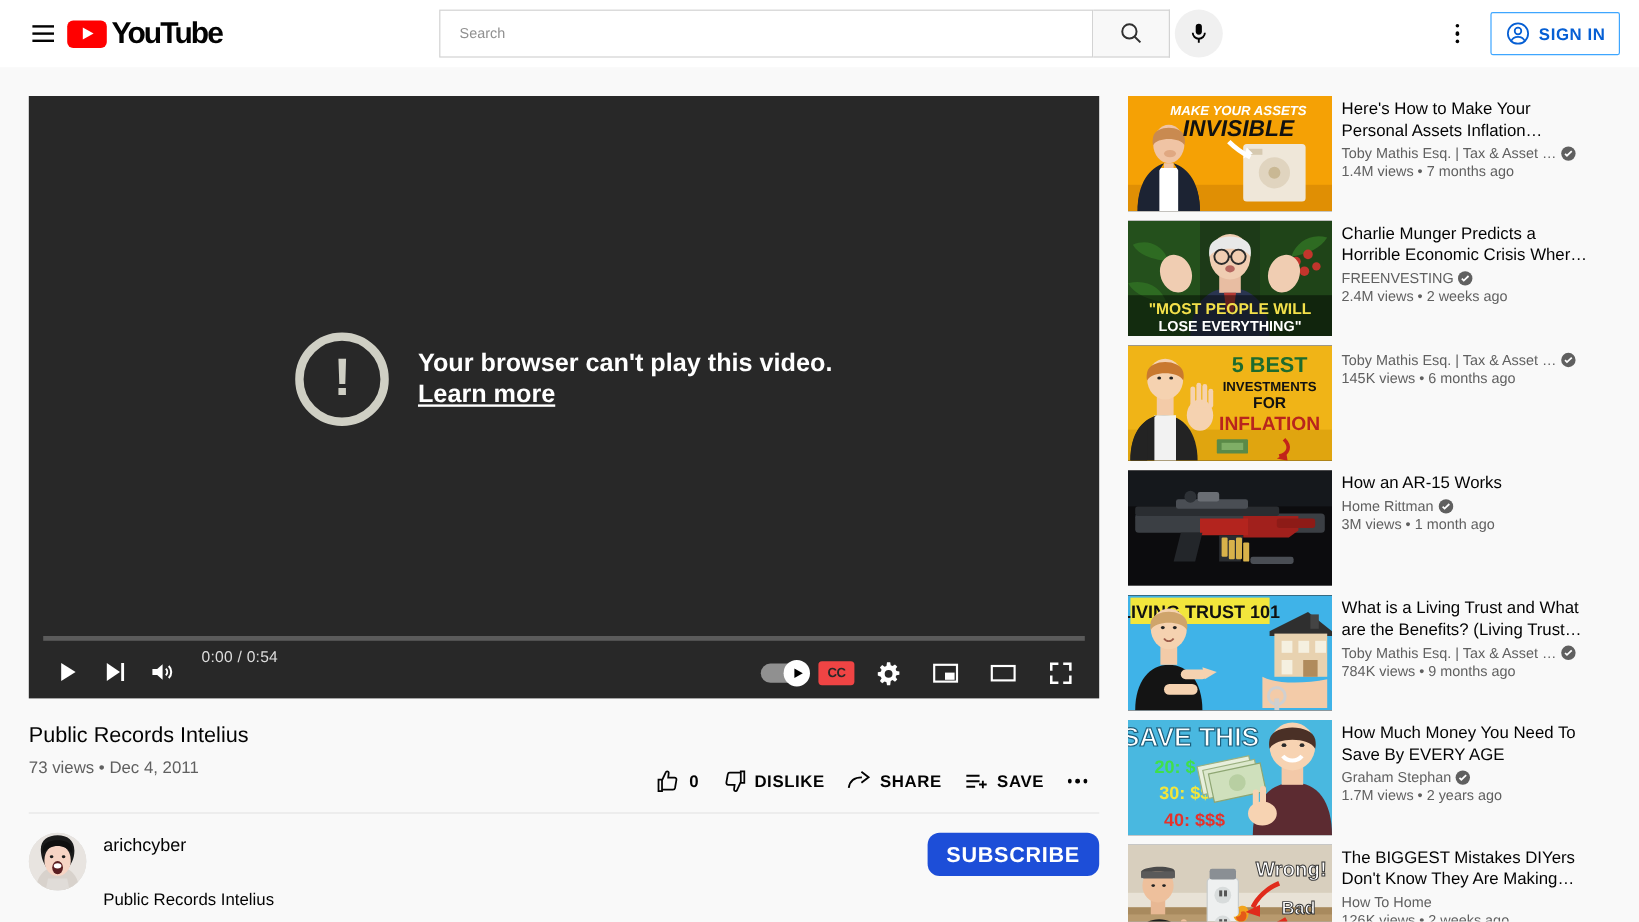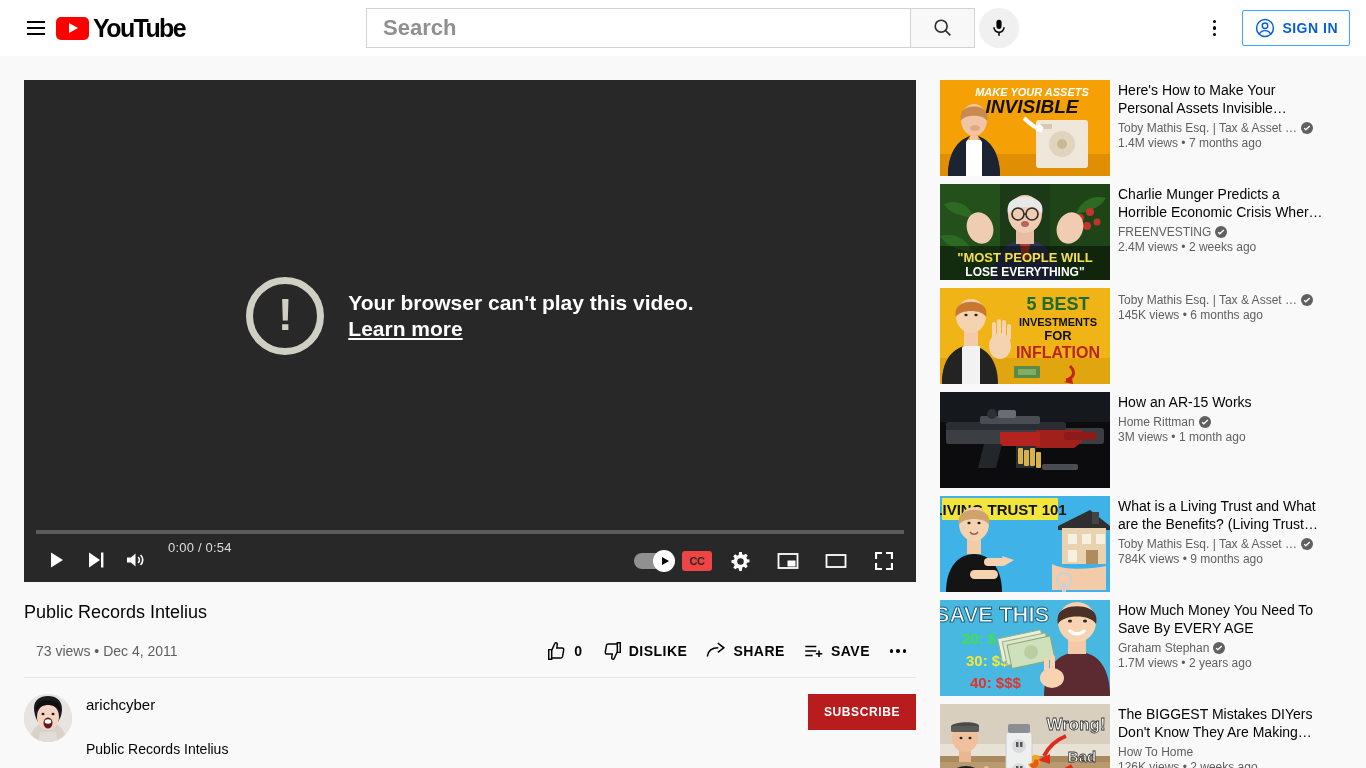--- a/index.html
+++ b/index.html
@@ -47,22 +47,22 @@
     display: flex; align-items: center;
   }
   .search-box {
     width: 545px; height: 40px;
     border: 1px solid #d3d3d3; background: #fff;
     display: flex; align-items: center;
     padding: 0 8px 0 16px;
   }
   .search-box input {
     border: none; outline: none; width: 100%;
-    font-size: 22px; font-family: "Liberation Sans", sans-serif;
-    color: #0f766e; background: transparent; font-weight: bold;
+    font-size: 12px; font-family: "Liberation Sans", sans-serif;
+    color: #0f766e; background: transparent;
   }
   .search-box input::placeholder { color: #909090; }
   .search-btn {
     width: 64px; height: 40px;
     border: 1px solid #d3d3d3; border-left: none;
     background: #f8f8f8;
     display: flex; align-items: center; justify-content: center;
     cursor: pointer;
   }
   .mic-btn {
@@ -156,21 +156,21 @@
     width: 30px; height: 20px; border-radius: 3px; background: #ef4444;
     color: #282828; font-size: 11px; font-weight: bold; letter-spacing: -.5px;
     display: flex; align-items: center; justify-content: center; cursor: pointer;
   }
 
   
   .vid-title {
     font-size: 18px; color: #030303; margin-top: 20px; font-weight: normal;
   }
   .meta-row {
-    display: flex; align-items: center; margin-top: 8px; height: 40px; margin-left: 12px;
+    display: flex; margin-top: 8px; height: 40px;
   }
   .meta-left { font-size: 14px; color: #606060; }
   .actions { margin-left: auto; display: flex; align-items: center; gap: 2px; }
   .act {
     display: flex; align-items: center; gap: 6px;
     padding: 0 8px; height: 36px; cursor: pointer;
     color: #030303; font-size: 14px; font-weight: bold; letter-spacing: .5px;
   }
   .act-dots {
     width: 36px; height: 36px; border-radius: 50%; cursor: pointer;
@@ -182,23 +182,23 @@
   
   .channel-row { display: flex; align-items: flex-start; padding-top: 16px; width: 892px; }
   .avatar {
     width: 48px; height: 48px; border-radius: 50%; overflow: hidden;
     flex-shrink: 0; cursor: pointer; position: relative; background:#dcdcdc;
   }
   .chan-info { margin-left: 14px; padding-top: 2px; }
   .chan-name { font-size: 15px; color: #030303; cursor: pointer; }
   .chan-desc { font-size: 14px; color: #030303; margin-top: 28px; }
   .subscribe {
-    margin-left: auto; background: #b91c1c; color: #fff;
-    height: 36px; padding: 0 16px; border: none; border-radius: 0;
-    font-size: 12px; font-weight: bold; letter-spacing: .6px; cursor: pointer;
+    margin-left: auto; background: #1d4ed8; color: #fff;
+    height: 36px; padding: 0 16px; border: none; border-radius: 10px;
+    font-size: 18px; font-weight: bold; letter-spacing: .6px; cursor: pointer;
     font-family: "Liberation Sans", sans-serif;
   }
 
   
   .secondary { width: 426px; padding-top: 24px; padding-left: 24px; }
   .rec-item { display: flex; gap: 8px; margin-bottom: 8px; cursor: pointer; }
   .thumb {
     width: 170px; height: 96px; flex-shrink: 0; position: relative;
     overflow: hidden; background: #000;
   }
@@ -429,21 +429,21 @@
           <rect x="30" y="56" width="8" height="18" fill="#f0c4a4"></rect>
           <rect x="26" y="60" width="16" height="36" fill="#fff"></rect>
           <path d="M30 56c-12 4-22 16-22 40h18V62z" fill="#1c2333"></path>
           <path d="M38 56c12 4 22 16 22 40H42V62z" fill="#1c2333"></path>
           <ellipse cx="35" cy="48" rx="5" ry="3" fill="#e0a882"></ellipse>
           <text x="92" y="16" font-family="Liberation Sans, sans-serif" font-size="11" font-weight="bold" font-style="italic" fill="#fff" text-anchor="middle">MAKE YOUR ASSETS</text>
           <text x="92" y="33" font-family="Liberation Sans, sans-serif" font-size="19" font-weight="bold" font-style="italic" fill="#111" text-anchor="middle">INVISIBLE</text>
         </svg>
       </div>
       <div class="rec-text">
-        <div class="rec-title">Here's How to Make Your Personal Assets Invisible…</div>
+        <div class="rec-title">Here's How to Make Your Personal Assets Inflation…</div>
         <div class="rec-chan">
           <span>Toby Mathis Esq. | Tax &amp; Asset …</span>
           <span class="verified">
             <svg width="8" height="8" viewBox="0 0 10 10">
                 <path d="M1.5 5.2l2 2L8.5 2.5" stroke="#fff" stroke-width="1.8" fill="none"></path>
               </svg>
           </span>
         </div>
         <div class="rec-meta">1.4M views • 7 months ago</div>
       </div>

